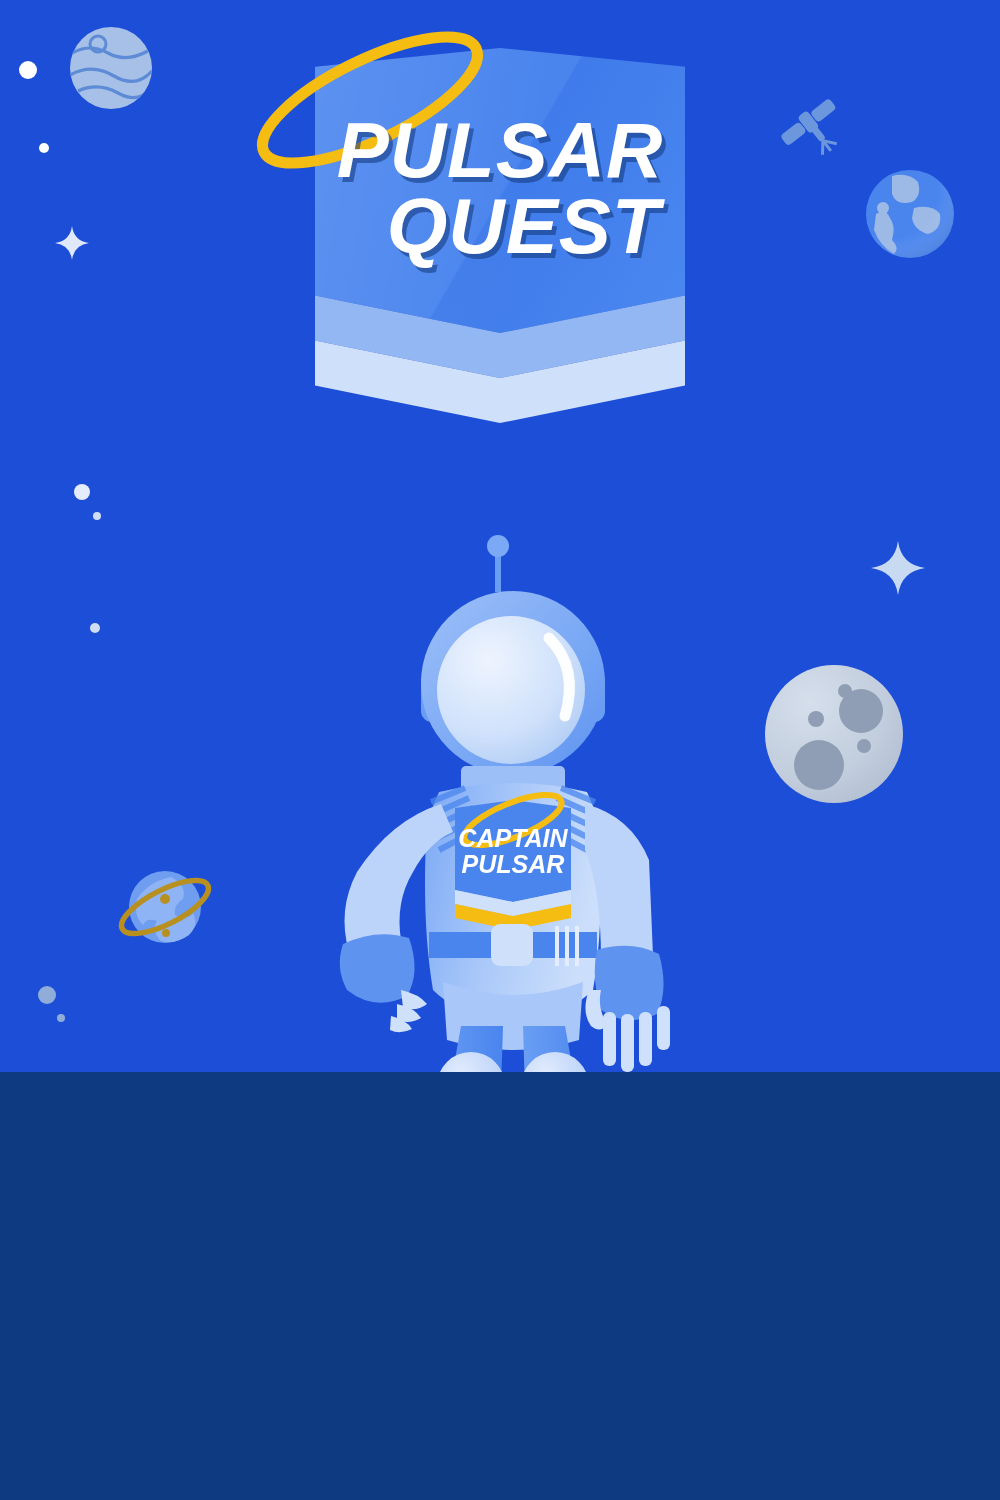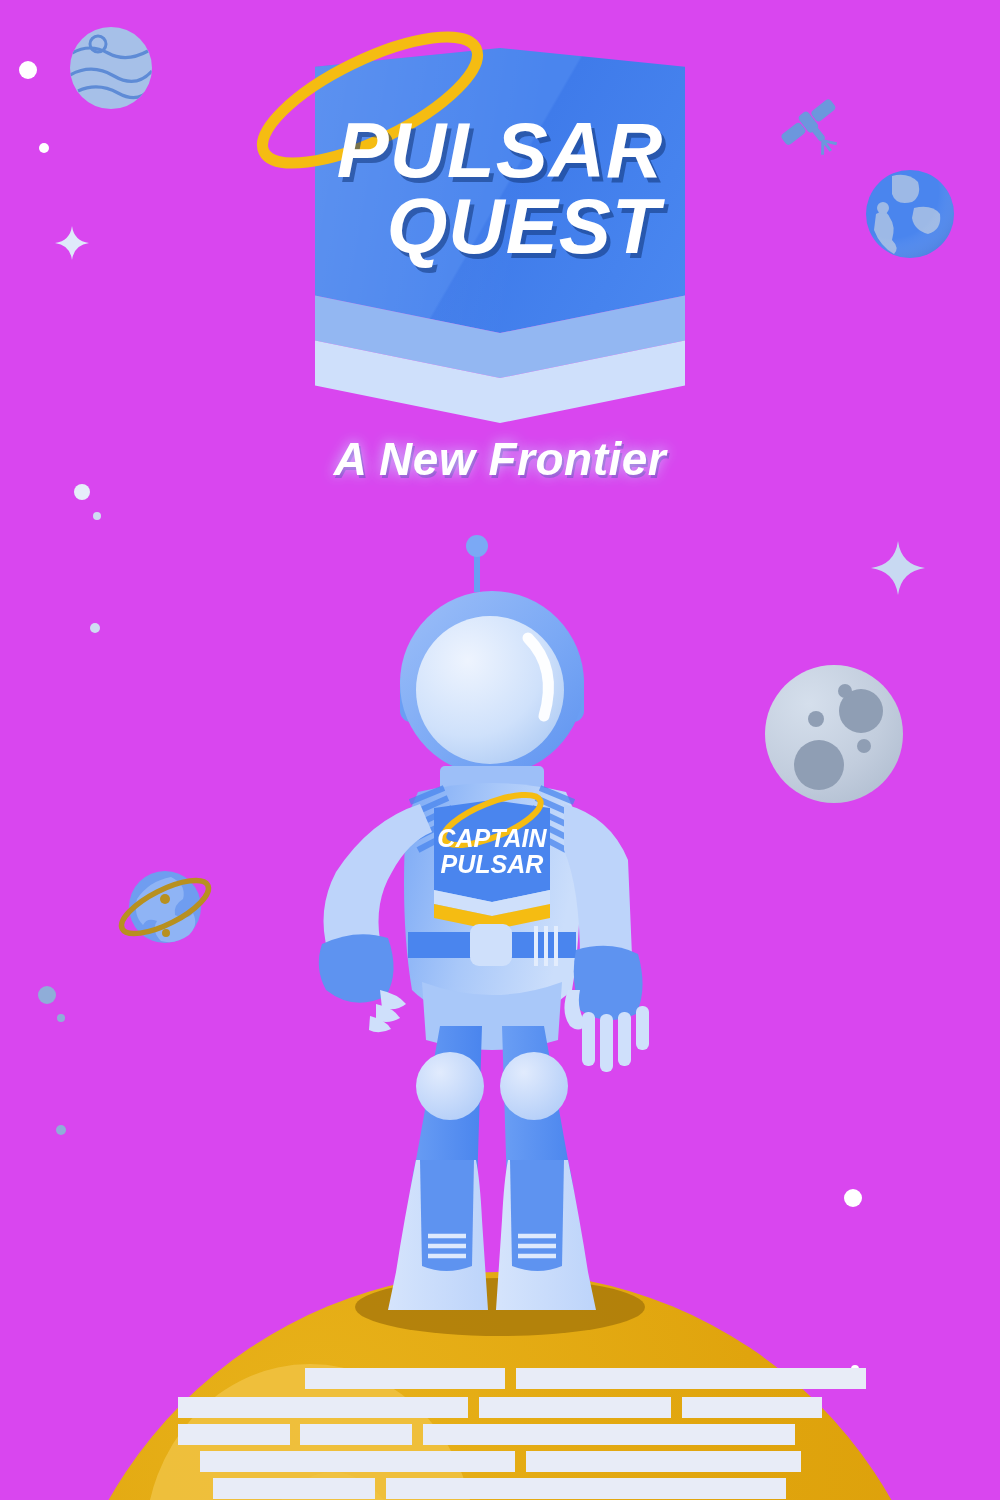--- a/index.html
+++ b/index.html
@@ -6,23 +6,23 @@
     margin: 0;
     padding: 0;
     background: #0d3a80;
   }
   body {
     font-family: "Liberation Sans", sans-serif;
   }
   #poster {
     position: relative;
     width: 1000px;
-    height: 1500px;
+    height: 1072px;
     overflow: hidden;
-    background: #d946ef;
+    background: #1d4ed8;
   }
 
   
   .dot {
     position: absolute;
     border-radius: 50%;
   }
   .sparkle {
     position: absolute;
   }
@@ -154,21 +154,21 @@
   }
   .skel {
     position: absolute;
     background: #e8ecf7;
     height: 21px;
   }
 
   
   #astronaut {
     position: absolute;
-    left: 292px;
+    left: 313px;
     top: 520px;
     width: 400px;
     height: 790px;
   }
 </style>
 </head>
 <body>
 
 <div id="poster">
 
@@ -264,21 +264,20 @@
         <ellipse cx="130" cy="90" rx="118" ry="40" fill="none" stroke="#f5bc12" stroke-width="11" transform="rotate(-26 130 90)"></ellipse>
       </svg>
     </div>
 
     <div id="logo-text">
       <span>PULSAR</span>
       <span id="logo-line2">QUEST</span>
     </div>
   </div>
 
-  <div id="subtitle">A New Frontier</div>
 
   <div id="ground-planet">
     <div class="crater" style="left:95px; top:92px; width:330px; height:360px;"></div>
     <div class="crater" style="left:190px; top:200px; width:185px; height:330px;"></div>
     <div class="crater" style="left:850px; top:160px; width:90px; height:200px; opacity:0.55;"></div>
     <div class="crater" style="left:812px; top:40px; width:130px; height:120px; opacity:0.5;"></div>
   </div>
   <div id="ground-shadow"></div>
 
 

